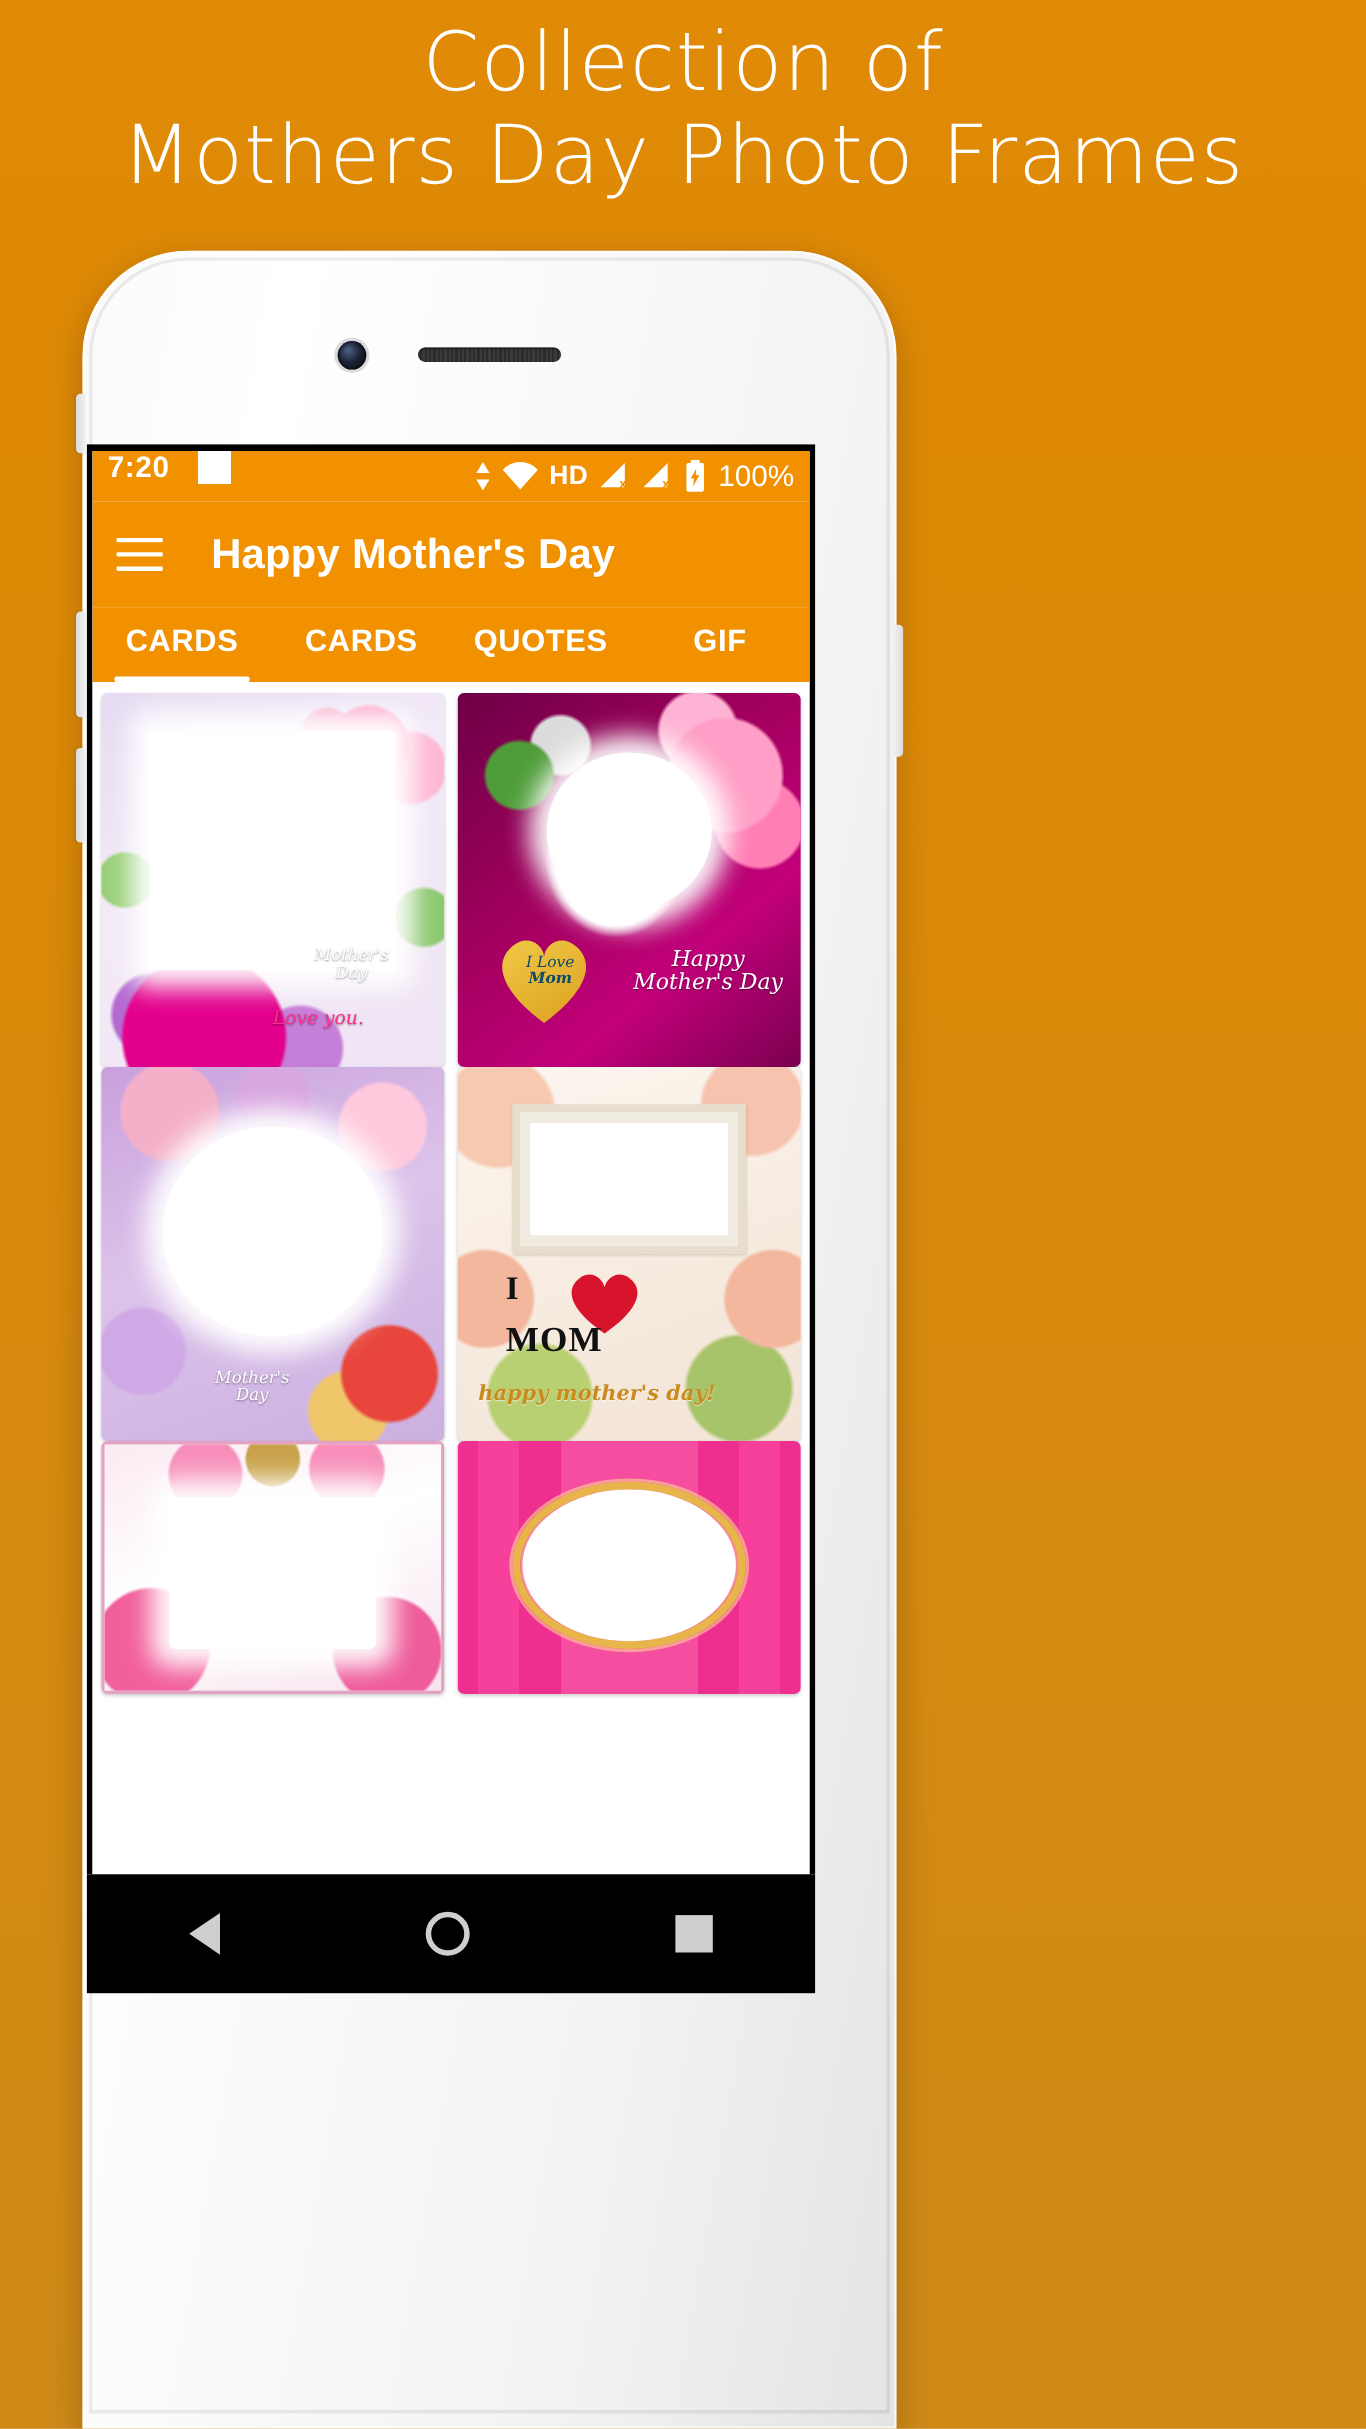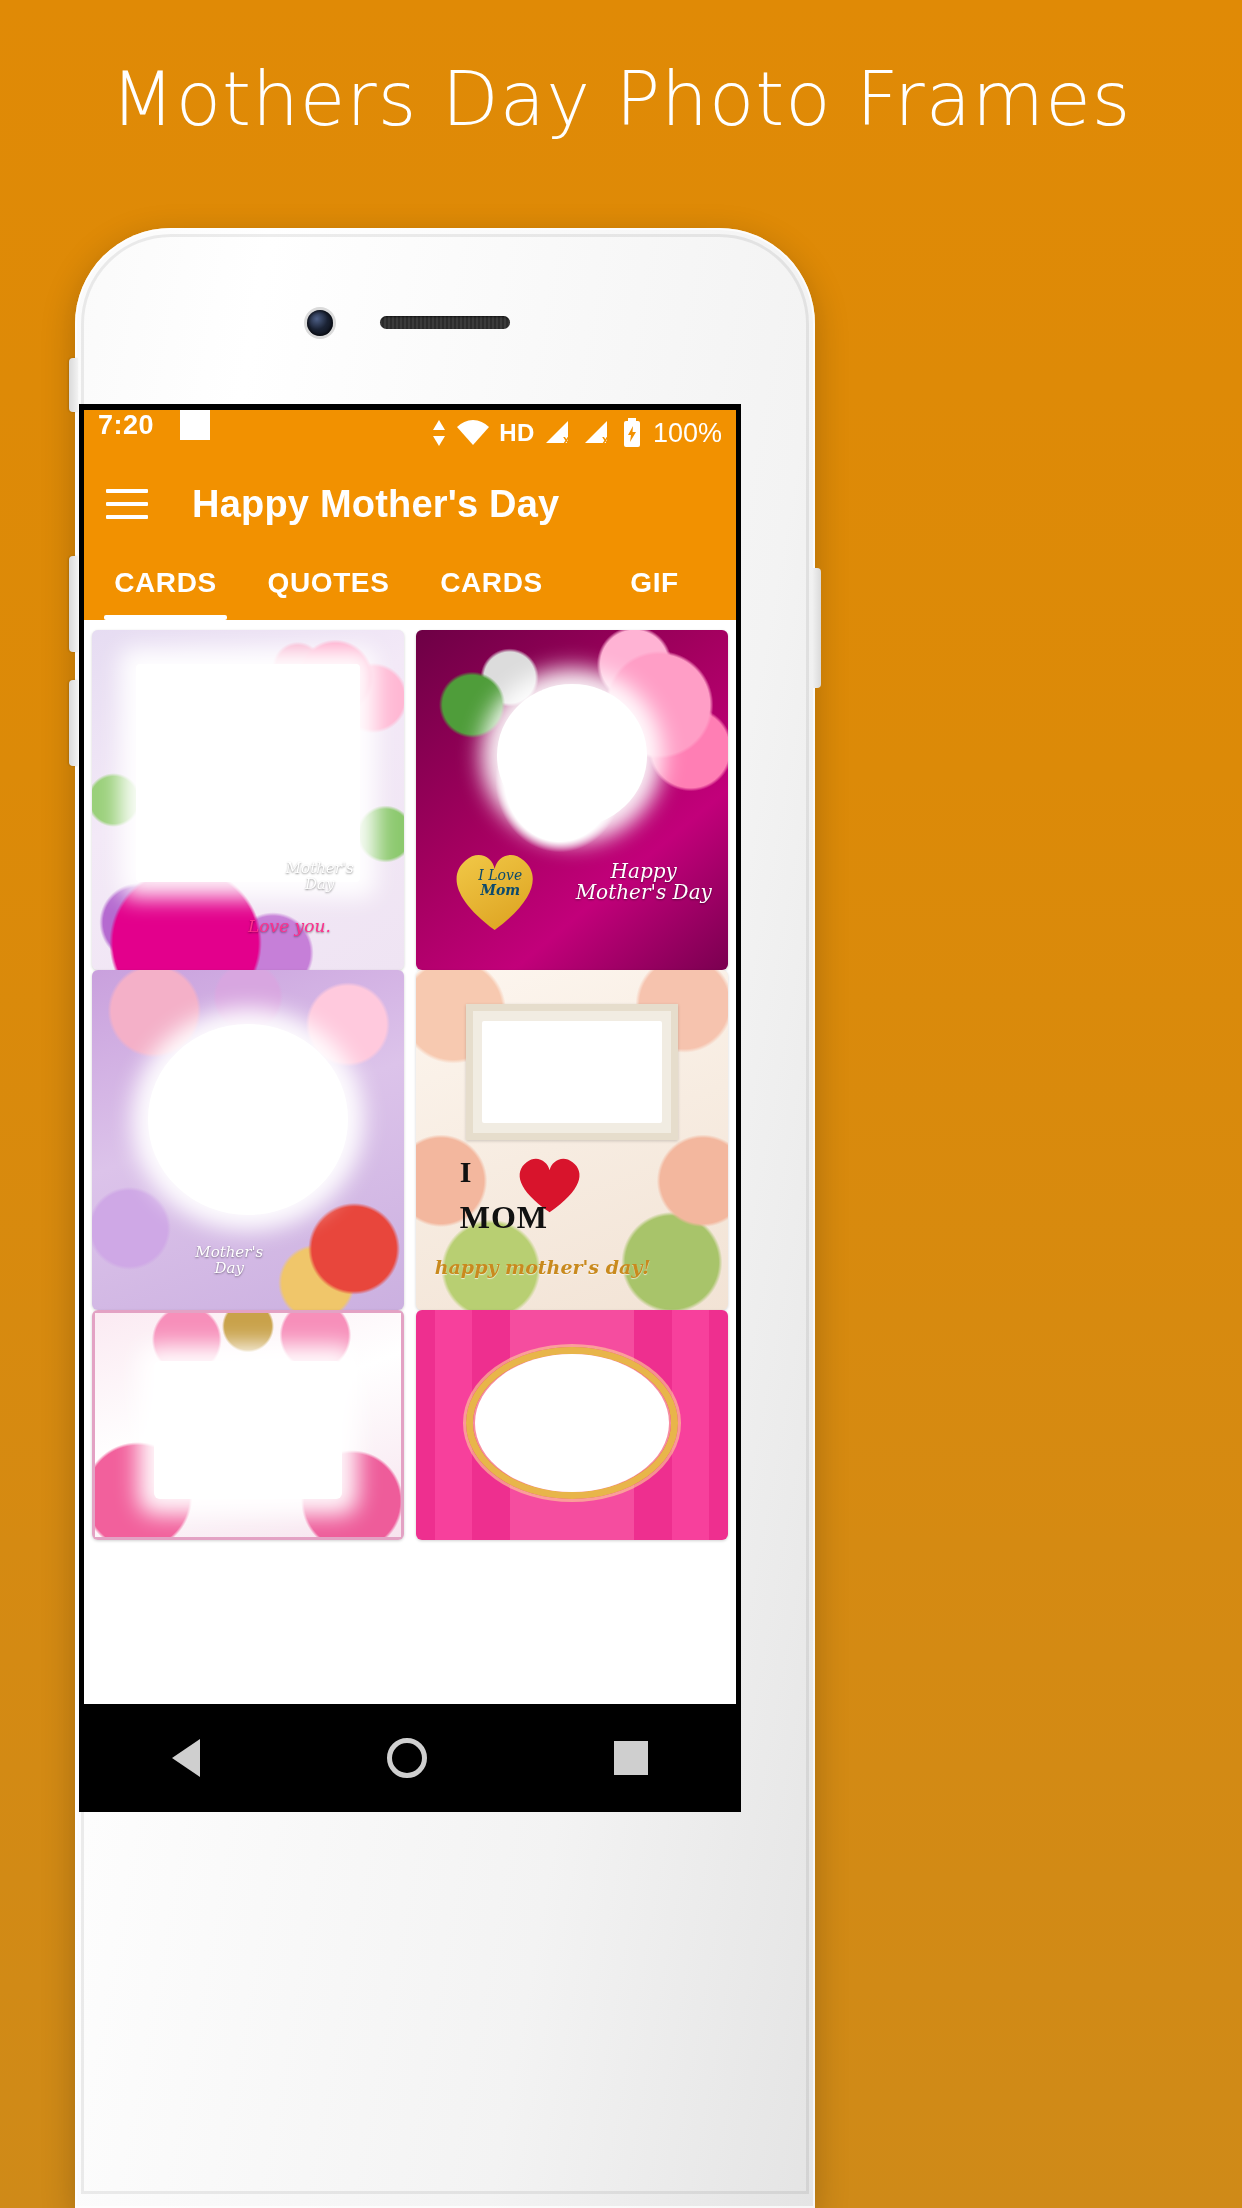--- a/index.html
+++ b/index.html
@@ -158,20 +158,21 @@
     width:0; height:0; border-top:19px solid transparent; border-bottom:19px solid transparent;
     border-right:28px solid #CFCFCF;
   }
   .nav-home { width:40px; height:40px; border-radius:50%; border:5px solid #CFCFCF; }
   .nav-recent { width:34px; height:34px; background:#CFCFCF; }
 </style>
 </head>
 <body>
 
 <div class="promo">
+  <div class="promo-line l1">Collection of</div>
   <div class="promo-line l2">Mothers Day Photo Frames</div>
 </div>
 
 <div class="phone">
   <div class="phone-inner-edge"></div>
   <div class="btn-side b3"></div>
   <div class="btn-side b1"></div>
   <div class="btn-side b2"></div>
   <div class="btn-side-r"></div>
 
@@ -217,24 +218,24 @@
             <i></i>
           </div>
         <div class="appbar-title">Happy Mother's Day</div>
       </div>
 
       <div class="tabs">
         <div class="tab active">
           <span>CARDS</span>
         </div>
         <div class="tab">
+          <span>CARDS</span>
+        </div>
+        <div class="tab">
           <span>QUOTES</span>
-        </div>
-        <div class="tab">
-          <span>CARDS</span>
         </div>
         <div class="tab">
           <span>GIF</span>
         </div>
       </div>
 
       <div class="grid">
 
         <div class="thumb">
           <div class="thumb-inner" style="background:

